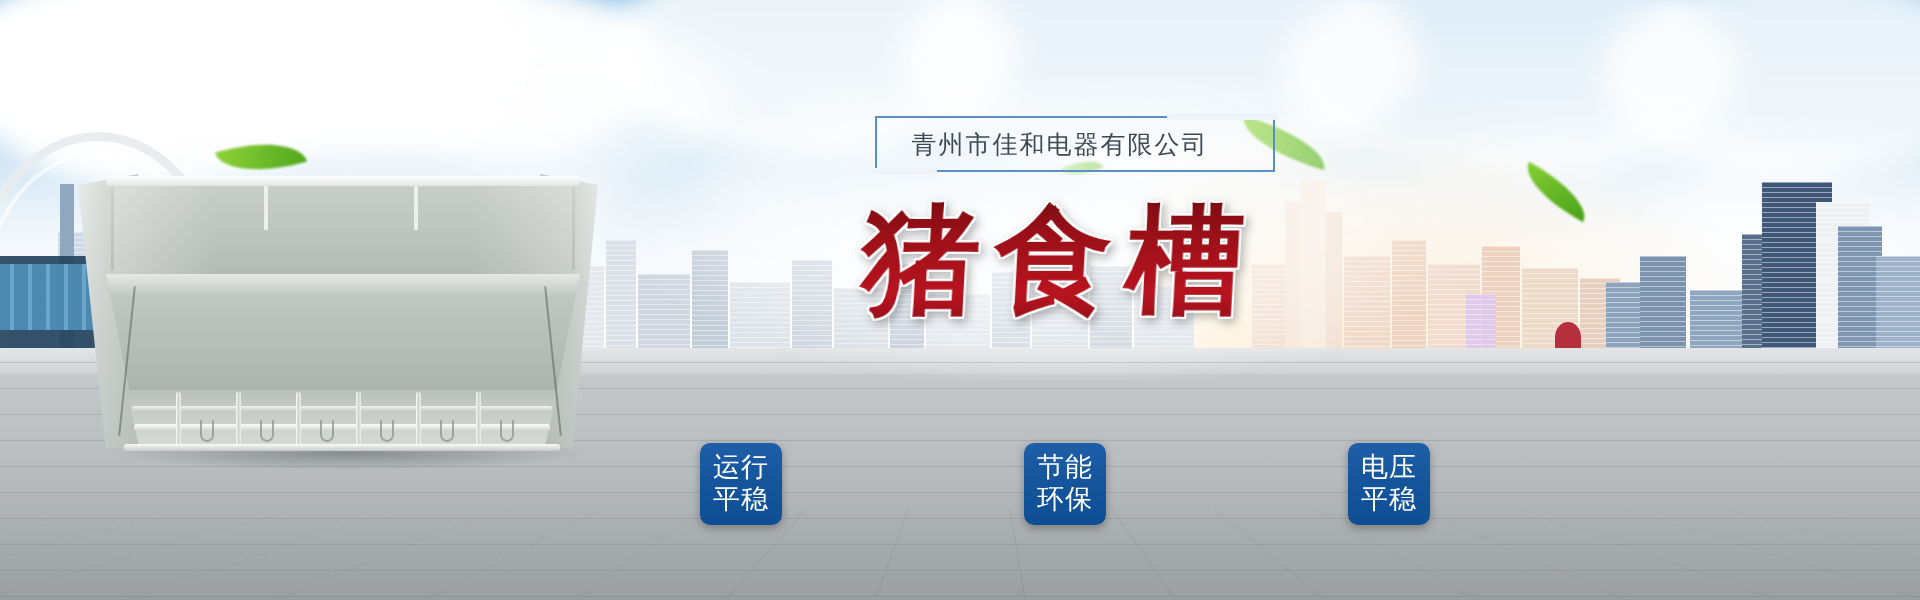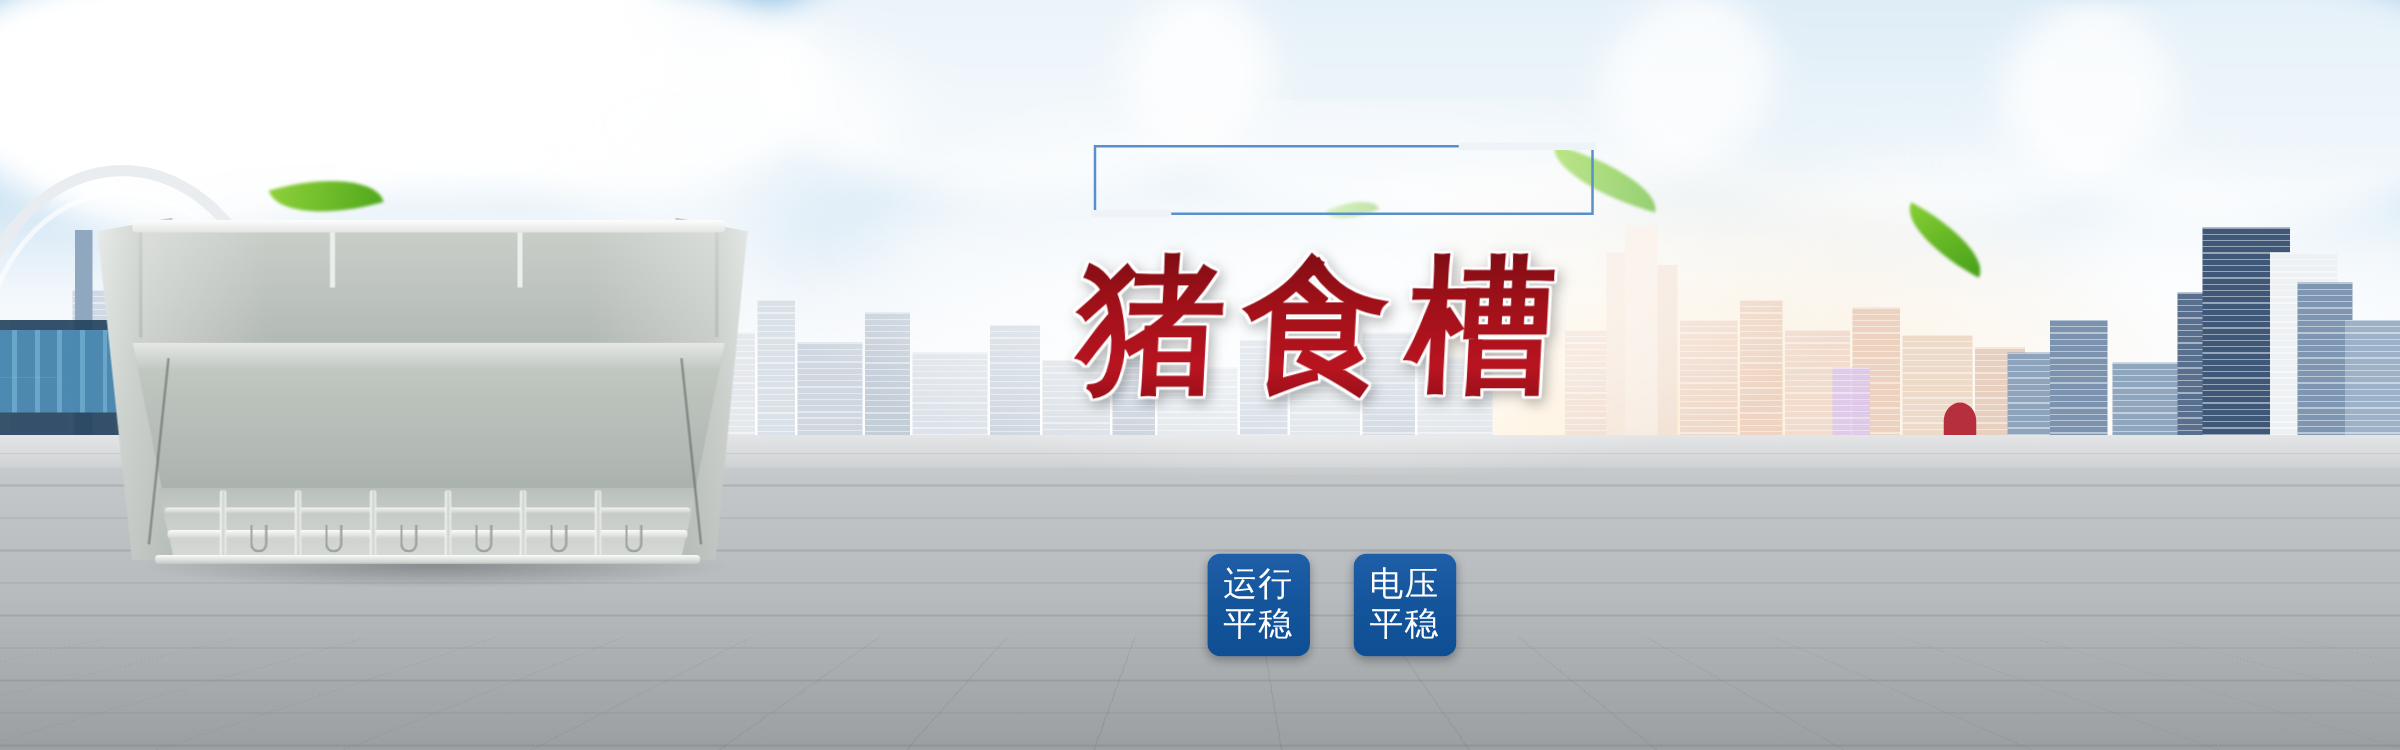--- a/index.html
+++ b/index.html
@@ -210,21 +210,21 @@
     display:flex; align-items:center; justify-content:center;
     font-size:52px; font-weight:700; letter-spacing:4px; color:#141414;
     white-space:nowrap;
     -webkit-text-stroke:5px #ffffff;
     paint-order:stroke fill;
     text-shadow:0 2px 3px rgba(255,255,255,.9);
   }
 
   .badges {
     position:absolute; left:10px; top:340px; width:730px; height:96px;
-    display:flex; gap:35px; align-items:center; justify-content:center;
+    display:flex; gap:35px; align-items:center; justify-content:space-between;
   }
   .badge {
     width:82px; height:82px; border-radius:10px;
     background:linear-gradient(180deg,#1f5fa8 0%,#14559c 45%,#0f4e93 100%);
     box-shadow:0 3px 8px rgba(0,0,0,.30);
     display:flex; flex-direction:column; align-items:center; justify-content:center;
     color:#fff; font-size:27px; line-height:1.18; letter-spacing:1px; font-weight:400;
   }
   .badge span { display:block; white-space:nowrap; }
 
@@ -433,29 +433,34 @@
   </div>
 
   <div class="textwash"></div>
 
   <div class="textblock">
 
     <div class="frame"></div>
     <div class="frame-gap-l"></div>
     <div class="frame-gap-r"></div>
 
+    <div class="company">青州市佳和电器有限公司</div>
 
     <div class="maintitle">猪食槽</div>
 
 
     <div class="badges">
       <div class="badge">
         <span>运行</span>
         <span>平稳</span>
       </div>
       <div class="badge">
+        <span>节能</span>
+        <span>环保</span>
+      </div>
+      <div class="badge">
         <span>电压</span>
         <span>平稳</span>
       </div>
     </div>
 
   </div>
 </div>
 
 </body></html>

